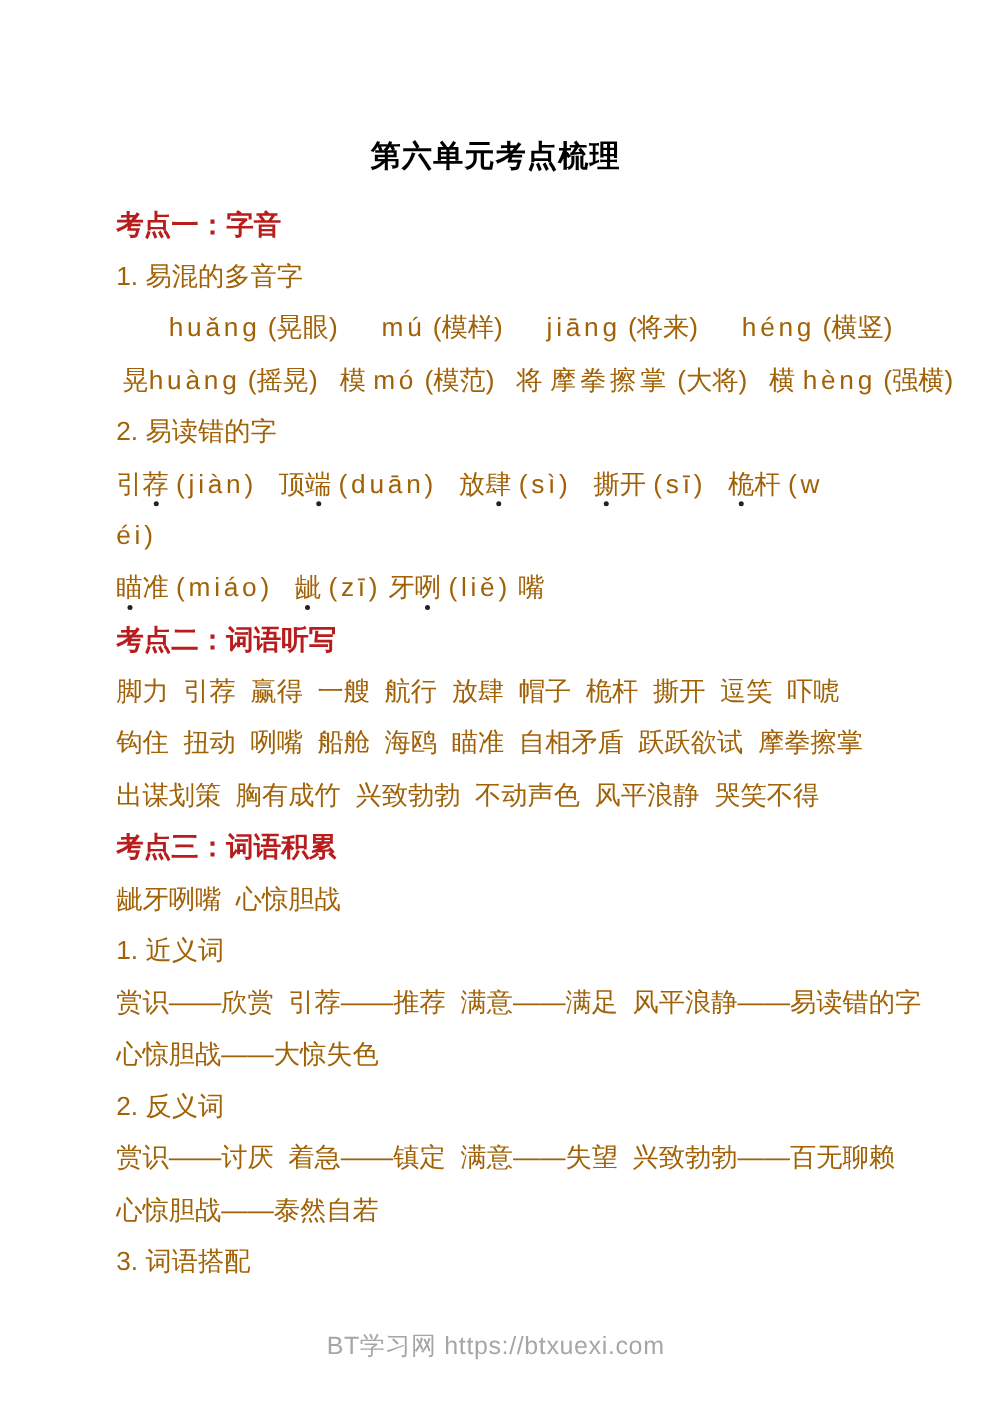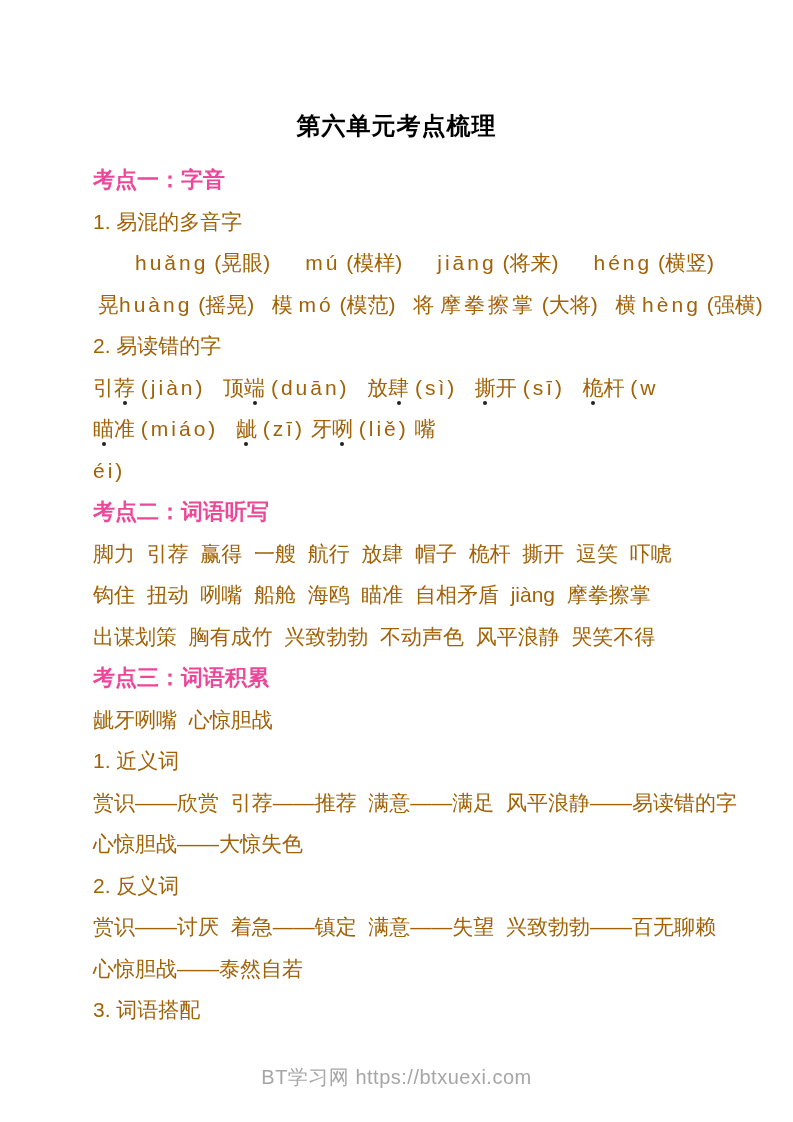--- a/index.html
+++ b/index.html
@@ -37,21 +37,21 @@
   .line {
     height: 41.5px;
     line-height: 41.5px;
     font-size: 21px;
     white-space: pre;
     color: #a16207;
   }
   .line.h {
     font-weight: 700;
     font-size: 22px;
-    color: #ec4899;
+    color: #b91c1c;
   }
   .indent-lg { padding-left: 42px; }
   .indent-sm { padding-left: 5px; }
   .py { letter-spacing: 3px; }
   .em {
     position: relative;
     display: inline-block;
     line-height: 1.15;
     vertical-align: baseline;
   }
@@ -92,29 +92,29 @@
     <div class="line">1. 易混的多音字</div>
 
     <div class="line indent-lg"><span class="py">huǎng</span><span> (晃眼)      </span><span class="py">mú</span><span> (模样)      </span><span class="py">jiāng</span><span> (将来)      </span><span class="py">héng</span><span> (横竖)</span></div>
 
     <div class="line indent-sm"><span>晃</span><span class="py">huàng</span><span> (摇晃)   </span><span>模 </span><span class="py">mó</span><span> (模范)   </span><span>将 </span><span class="py">摩拳擦掌</span><span> (大将)   </span><span>横 </span><span class="py">hèng</span><span> (强横)</span></div>
 
     <div class="line">2. 易读错的字</div>
 
     <div class="line"><span>引</span><span class="em">荐</span><span> </span><span class="py">(jiàn)</span><span>   顶</span><span class="em">端</span><span> </span><span class="py">(duān)</span><span>   放</span><span class="em">肆</span><span> </span><span class="py">(sì)</span><span>   </span><span class="em">撕</span><span>开 </span><span class="py">(sī)</span><span>   </span><span class="em">桅</span><span>杆 </span><span class="py">(w</span></div>
 
+    <div class="line"><span class="py">éi)</span></div>
+
     <div class="line"><span class="em">瞄</span><span>准 </span><span class="py">(miáo)</span><span>   </span><span class="em">龇</span><span> </span><span class="py">(zī)</span><span> 牙</span><span class="em">咧</span><span> </span><span class="py">(liě)</span><span> 嘴</span></div>
-
-    <div class="line"><span class="py">éi)</span></div>
 
     <div class="line h">考点二：词语听写</div>
 
     <div class="line">脚力  引荐  赢得  一艘  航行  放肆  帽子  桅杆  撕开  逗笑  吓唬</div>
 
-    <div class="line">钩住  扭动  咧嘴  船舱  海鸥  瞄准  自相矛盾  jiàng  摩拳擦掌</div>
+    <div class="line">钩住  扭动  咧嘴  船舱  海鸥  瞄准  自相矛盾  跃跃欲试  摩拳擦掌</div>
 
     <div class="line">出谋划策  胸有成竹  兴致勃勃  不动声色  风平浪静  哭笑不得</div>
 
     <div class="line h">考点三：词语积累</div>
 
     <div class="line">龇牙咧嘴  心惊胆战</div>
 
     <div class="line">1. 近义词</div>
 
     <div class="line">赏识——欣赏  引荐——推荐  满意——满足  风平浪静——易读错的字</div>

